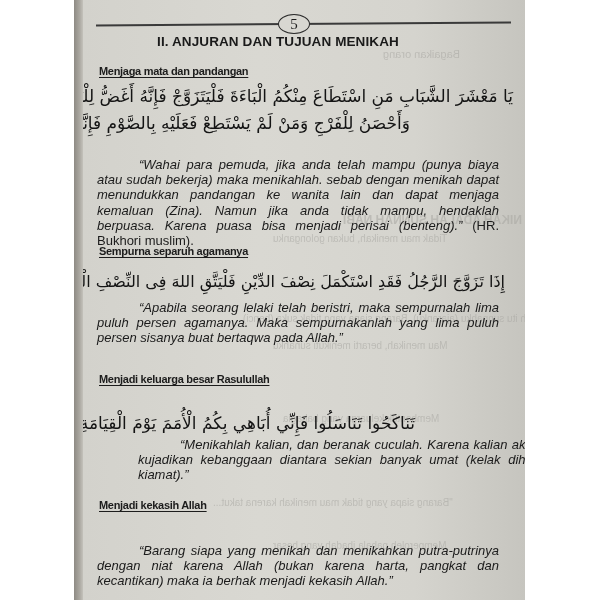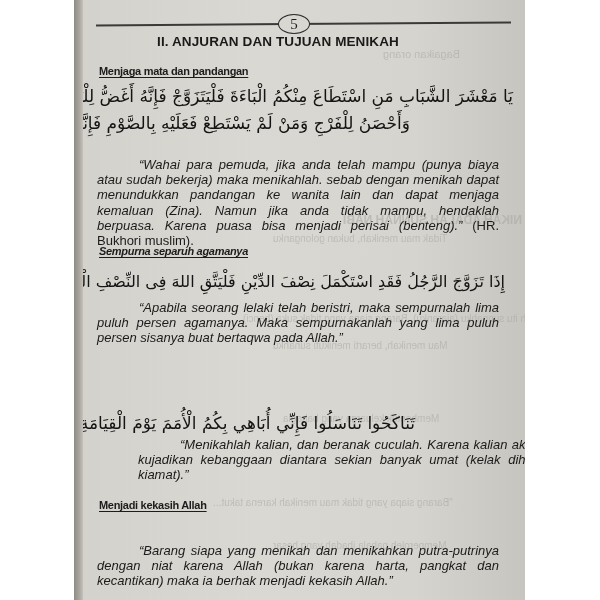--- a/index.html
+++ b/index.html
@@ -132,24 +132,25 @@
 
     <div class="header-rule"></div>
     <div class="page-number">5</div>
     <div class="chapter-title">II. ANJURAN DAN TUJUAN MENIKAH</div>
 
     <div class="section-heading" style="top:65px;">Menjaga mata dan pandangan</div>
     <div class="arabic" style="right:12px; top:86px; font-size:17px;">يَا مَعْشَرَ الشَّبَابِ مَنِ اسْتَطَاعَ مِنْكُمُ الْبَاءَةَ فَلْيَتَزَوَّجْ فَإِنَّهُ أَغَضُّ لِلْبَصَرِ</div>
     <div class="arabic" style="right:115px; top:113px; font-size:17px;">وَأَحْصَنُ لِلْفَرْجِ وَمَنْ لَمْ يَسْتَطِعْ فَعَلَيْهِ بِالصَّوْمِ فَإِنَّهُ وِجَاءٌ</div>
     <div class="translation" style="top:157px;"><span>“Wahai para pemuda, jika anda telah mampu (punya biaya atau sudah bekerja) maka menikahlah. sebab dengan menikah dapat menundukkan pandangan ke wanita lain dan dapat menjaga kemaluan (Zina). Namun jika anda tidak mampu, hendaklah berpuasa. Karena puasa bisa menjadi perisai (benteng).”</span> <span class="source">(HR. Bukhori muslim).</span></div>
 
-    <div class="section-heading" style="top:245px;font-style:italic;">Sempurna separuh agamanya</div>
+    <div class="section-heading" style="top:245px;">Sempurna separuh agamanya</div>
     <div class="arabic" style="right:20px; top:272px; font-size:16px;">إِذَا تَزَوَّجَ الرَّجُلُ فَقَدِ اسْتَكْمَلَ نِصْفَ الدِّيْنِ فَلْيَتَّقِ اللهَ فِى النِّصْفِ الْبَاقِى</div>
     <div class="translation" style="top:300px;"><span>“Apabila seorang lelaki telah beristri, maka sempurnalah lima puluh persen agamanya. Maka sempurnakanlah yang lima puluh persen sisanya buat bertaqwa pada Allah.”</span></div>
 
+    <div class="section-heading" style="top:373px;">Menjadi keluarga besar Rasulullah</div>
     <div class="arabic" style="right:110px; top:397px; font-size:17px;margin-top:16px;">تَنَاكَحُوا تَنَاسَلُوا فَإِنِّي أُبَاهِي بِكُمُ الْأُمَمَ يَوْمَ الْقِيَامَةِ</div>
     <div class="translation" style="top:437px;margin-left:41px;"><span>“Menikahlah kalian, dan beranak cuculah. Karena kalian akan kujadikan kebanggaan diantara sekian banyak umat (kelak diharl kiamat).”</span></div>
 
     <div class="section-heading" style="top:499px;">Menjadi kekasih Allah</div>
     <div class="translation" style="top:543px;"><span>“Barang siapa yang menikah dan menikahkan putra-putrinya dengan niat karena Allah (bukan karena harta, pangkat dan kecantikan) maka ia berhak menjadi kekasih Allah.”</span></div>
 
   </div>
 </div>
 
 </body></html>

